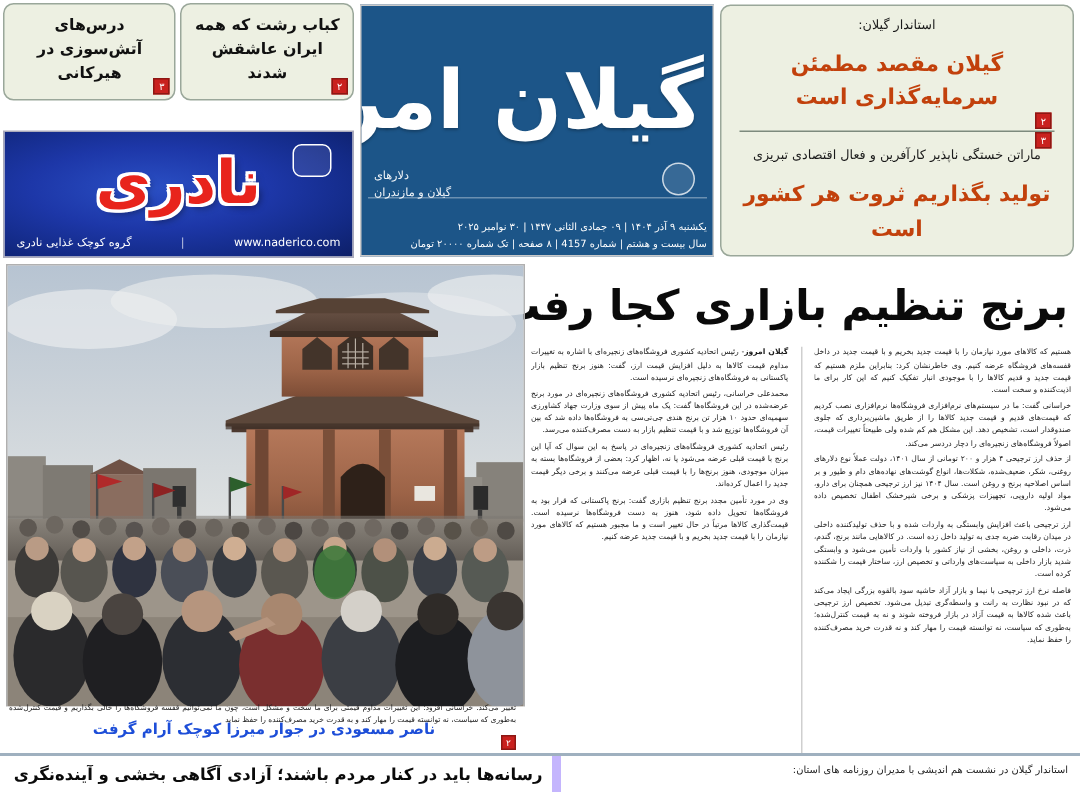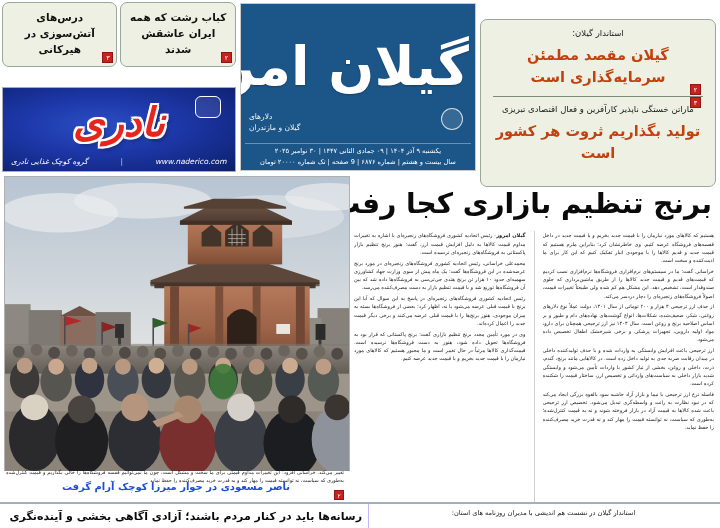--- a/index.html
+++ b/index.html
@@ -29,29 +29,29 @@
     height: 172px;
     display: flex;
     flex-direction: row;
     background: #ffffff;
   }
 
   
   .teaser-box {
     width: 238px;
     height: 168px;
-    margin: 19px 4px 0 2px;
+    margin: 3px 4px 0 2px;
     border: 1px solid #9aa79a;
     border-radius: 7px;
     background: #edf0e2;
     position: relative;
     padding: 8px 10px 6px 10px;
     display: flex;
     flex-direction: column;
-    justify-content: flex-start;
+    justify-content: space-between;
   }
   .teaser-kicker {
     font-size: 8.5px;
     color: #1a1a1a;
     text-align: center;
     margin-bottom: 4px;
     line-height: 1.4;
     font-weight: normal;
   }
   .teaser-title {
@@ -125,24 +125,23 @@
     border-radius: 50%;
     border: 1px solid rgba(255,255,255,0.75);
     background: rgba(255,255,255,0.12);
   }
   .masthead-dateline {
     position: absolute;
     bottom: 2px;
     left: 4px; right: 4px;
     color: #ffffff;
     font-size: 6.6px;
-    text-align: center;
     line-height: 1.7;
     border-top: 1px solid rgba(255,255,255,0.35);
-    padding-top: 2px;
+    padding-top: 14px;
   }
   .masthead-dateline div { white-space: nowrap; }
 
   
   .left-top {
     width: 236px;
     height: 170px;
     margin: 2px 2px 0 2px;
     display: flex;
     flex-direction: column;
@@ -175,21 +174,20 @@
 
   
   .ad-naderi {
     margin-top: 20px;
     height: 92px;
     border: 1px solid #aab;
     background:
       radial-gradient(ellipse at 42% 45%, #2a4fc4 0%, #1d37a8 42%, #132a86 75%, #0d1f68 100%);
     position: relative;
     overflow: hidden;
-    font-style: italic;
   }
   .ad-logo {
     position: absolute;
     top: 14px; left: 0; right: 0;
     text-align: center;
     font-size: 40px;
     font-weight: bold;
     color: #e8241c;
     letter-spacing: -1px;
     text-shadow:
@@ -322,22 +320,22 @@
     width: 720px;
     height: 26px;
     display: flex;
     flex-direction: row;
     border-top: 2px solid #9fb0bf;
     background: #ffffff;
   }
   .bottom-right {
     width: 352px;
     padding: 5px 8px 0 6px;
-    text-align: center;
-    border-left: 1px solid #c4b5fd;
+    text-align: right;
+    border-left: 6px solid #c4b5fd;
   }
   .bottom-left {
     width: 368px;
     padding: 6px 6px 0 8px;
     text-align: center;
   }
   .bottom-kicker {
     font-size: 6.6px;
     color: #1a1a1a;
     line-height: 1.3;
@@ -385,21 +383,21 @@
 
     <div class="masthead">
       <div class="masthead-logo">گیلان امروز</div>
       <div class="masthead-seal"></div>
       <div class="masthead-sub">
         <div>دلارهای</div>
         <div>گیلان و مازندران</div>
       </div>
       <div class="masthead-dateline">
         <div>یکشنبه ۹ آذر ۱۴۰۴ | ۰۹ جمادی الثانی ۱۴۴۷ | ۳۰ نوامبر ۲۰۲۵</div>
-        <div>سال بیست و هشتم | شماره ۶۸۷۶ | 9 صفحه | تک شماره ۲۰۰۰۰ تومان</div>
+        <div>سال بیست و هشتم | شماره 4157 | ۸ صفحه | تک شماره ۲۰۰۰۰ تومان</div>
       </div>
     </div>
 
     <div class="left-top">
       <div class="promo-row">
         <div class="promo-box">
           <span class="promo-text">کباب رشت که همه ایران عاشقش شدند</span>
           <span class="badge-red promo-badge">۲</span>
         </div>
         <div class="promo-box">

